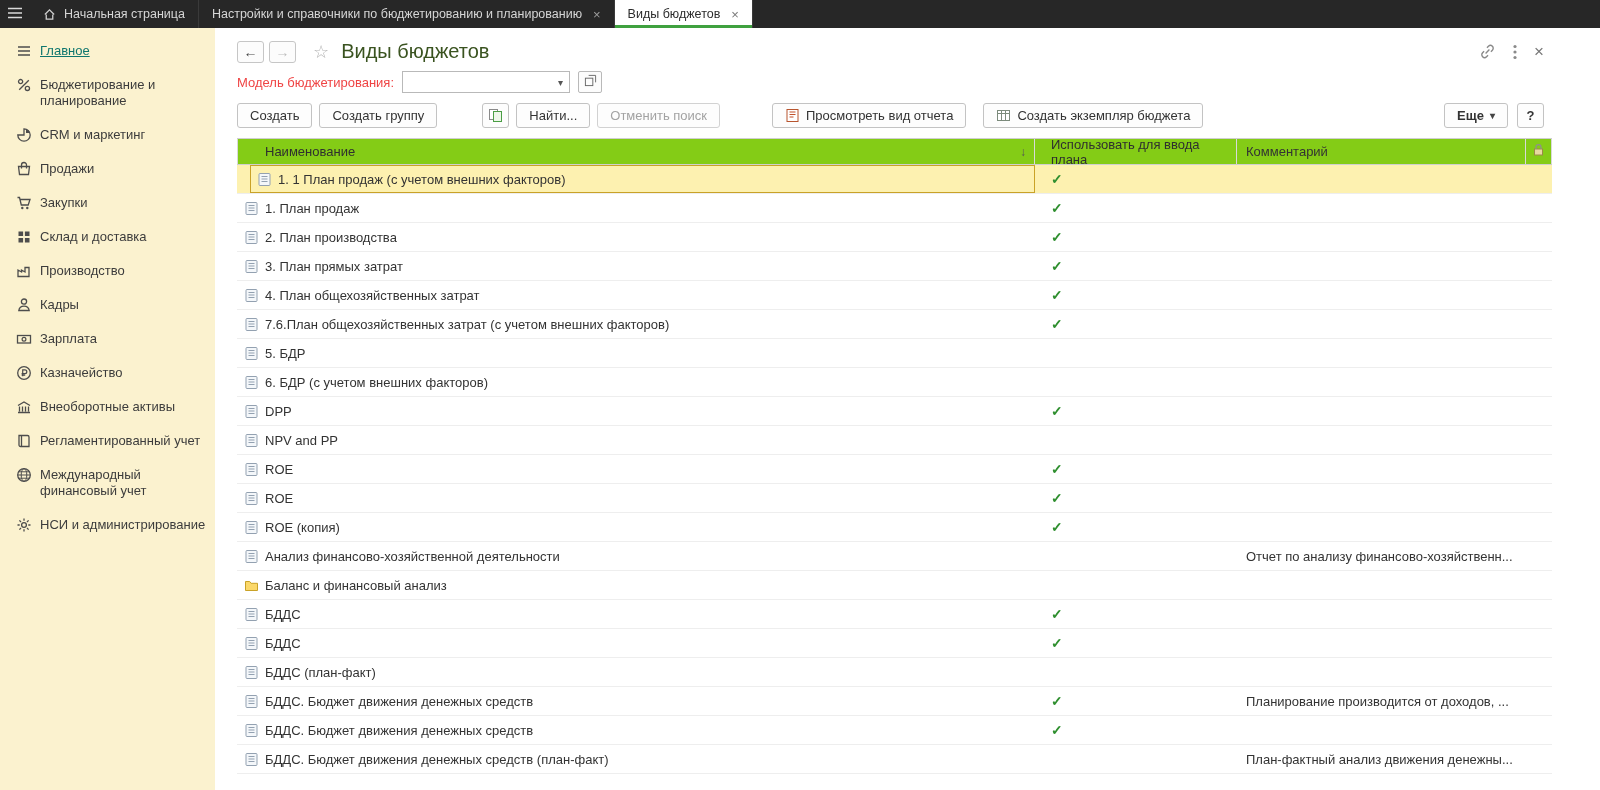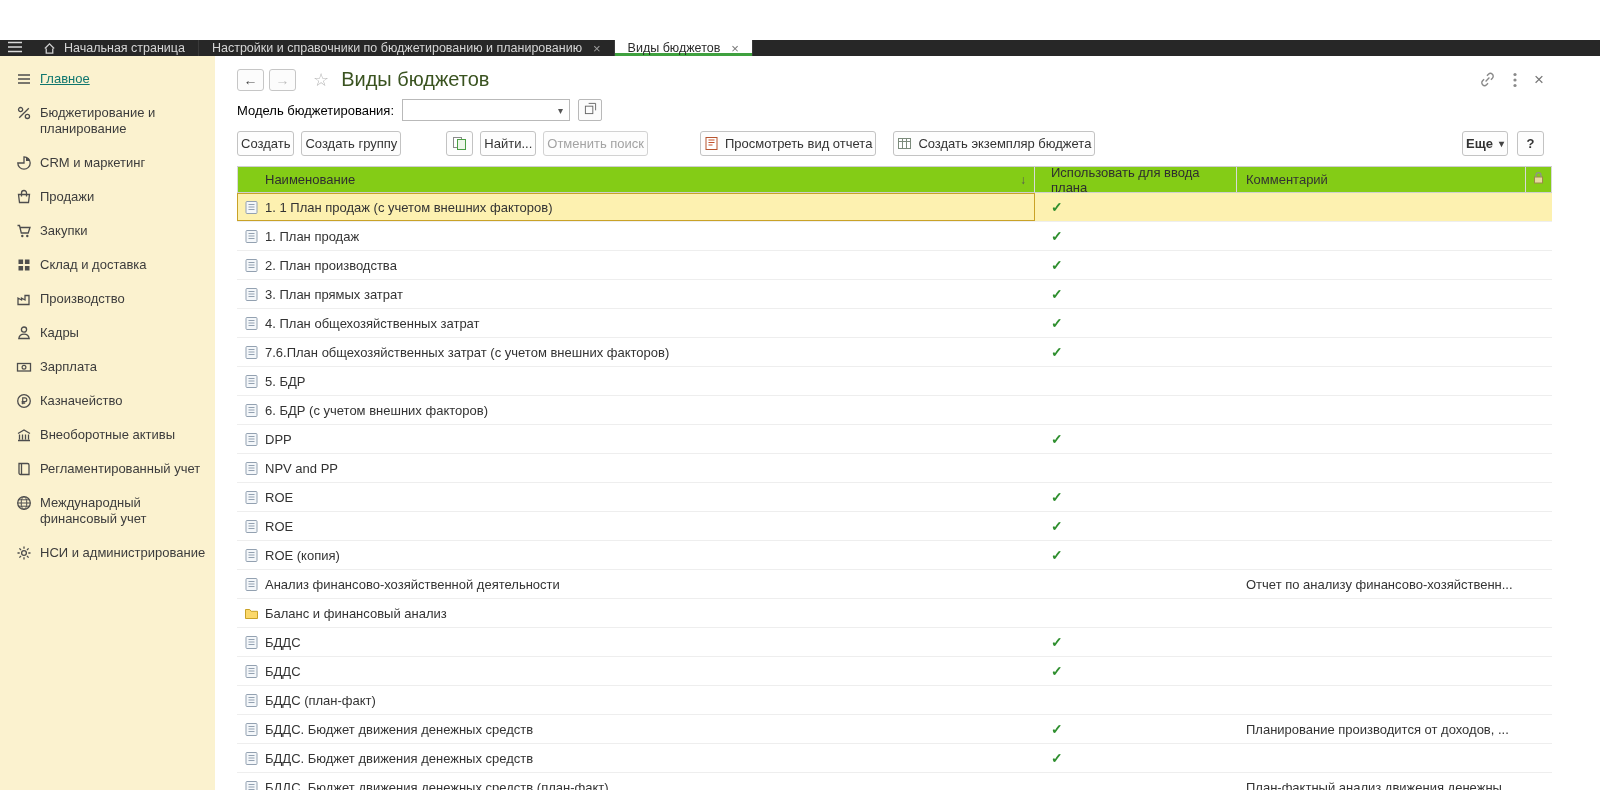--- a/index.html
+++ b/index.html
@@ -2,21 +2,21 @@
 <html><head>
 <meta charset="utf-8">
 <style>
   * { box-sizing: border-box; }
   html,body { margin:0; padding:0; }
   body {
     width:1600px; height:790px; overflow:hidden;
     font-family:"Liberation Sans", sans-serif; font-size:13px; color:#333; background:#fff;
   }
   
-  .tabbar { height:16px; background:#272727; display:flex; align-items:stretch; font-size:12.5px; color:#d6d6d6;margin-top:40px; }
+  .tabbar { height:28px; background:#272727; display:flex; align-items:stretch; font-size:12.5px; color:#d6d6d6; }
   .menu-btn { width:30px; display:flex; align-items:center; justify-content:center; cursor:pointer; }
   .tab { display:flex; align-items:center; gap:8px; padding:0 13px; border-right:1px solid #3a3a3a; white-space:nowrap; cursor:pointer; }
   .tab .tab-close { color:#9f9f9f; font-size:13px; margin-left:3px; }
   .tab.active { background:#ffffff; color:#2c2c2c; box-shadow:inset 0 -3px 0 #3fa13f; }
   .tab.active .tab-close { color:#777; }
   .tab-ic { display:flex; }
 
   
   .shell { display:flex; height:762px; }
   .sidebar { width:215px; flex:none; background:#fbf2cf; padding:6px 0; overflow:hidden; }
@@ -32,29 +32,29 @@
     font:inherit; font-size:14px; line-height:1; display:flex; align-items:center; justify-content:center; margin-right:5px; padding:0; cursor:pointer; }
   .nav-btn.disabled { color:#bdbdbd; }
   .star { color:#b5b5b5; font-size:18px; margin:0 12px; cursor:pointer; }
   .page-title { font-size:20px; font-weight:400; color:#3a5320; margin:0; white-space:nowrap; }
   .header-actions { margin-left:auto; display:flex; align-items:center; gap:17px; }
   .hdr-close { font-size:17px; color:#777; cursor:pointer; line-height:1; }
   .header-actions span { display:flex; align-items:center; cursor:pointer; }
 
   
   .model-row { display:flex; align-items:center; gap:8px; padding:2px 56px 8px 22px; }
-  .model-label { color:#000000; }
+  .model-label { color:#ef4444; }
   .combo { display:flex; align-items:center; width:168px; height:22px; border:1px solid #b9b9b9; background:#fff; }
   .combo input { flex:1; min-width:0; border:0; outline:0; height:100%; padding:0 5px; font:inherit; }
   .combo-dd { width:17px; text-align:center; color:#555; font-size:10px; cursor:pointer; }
   .sq-btn { width:24px; height:22px; border:1px solid #b9b9b9; border-radius:2px; background:#fcfcfc; display:flex; align-items:center; justify-content:center; padding:0; cursor:pointer; }
 
   
   .toolbar { display:flex; align-items:center; gap:7px; padding:2px 56px 10px 22px; }
-  .btn { height:25px; padding:0 3px; border:1px solid #c3c3c3; border-radius:3px; background:#fdfdfd; font:inherit; color:#333;
+  .btn { height:25px; padding:0 12px; border:1px solid #c3c3c3; border-radius:3px; background:#fdfdfd; font:inherit; color:#333;
     display:inline-flex; align-items:center; gap:6px; white-space:nowrap; cursor:pointer; }
   .btn.disabled { color:#a3a3a3; border-color:#d2d2d2; cursor:default; }
   .icon-btn { padding:0 5px; }
   .ml45 { margin-left:38px; }
   .ml52 { margin-left:45px; }
   .ml10 { margin-left:10px; }
   .toolbar-right { margin-left:auto; display:flex; gap:9px;font-weight:bold; }
   .btn .dd { font-size:10px; color:#444; }
   .help { width:27px; padding:0; justify-content:center; }
   .bicon { display:flex; }
@@ -70,21 +70,21 @@
   .tbody { overflow:hidden; }
   .trow { height:29px; border-bottom:1px solid #eeeeee; cursor:pointer; }
   .cell { display:flex; align-items:center; height:100%; overflow:hidden; }
   .c-name { padding-left:7px; gap:6px; }
   .rname { white-space:nowrap; overflow:hidden; }
   .ricon { width:15px; height:15px; flex:none; display:flex; }
   .c-plan { padding-left:16px; }
   .check { color:#2f8f2f; font-size:14px; font-weight:bold; }
   .c-comment { padding-left:9px; color:#333; white-space:nowrap; }
   .trow.selected { background:#fdf1b0; }
-  .trow.selected .c-name { box-shadow:inset 0 0 0 1px #c9a227; }
+  .trow.selected .c-name { box-shadow:inset 0 0 0 1px #c9a227;margin-left:13px; }
 </style>
 </head>
 <body>
 
 <div class="tabbar">
   <div class="menu-btn">
     <span><svg width="16" height="14" viewBox="0 0 16 14">
           <path d="M1 2.5h14M1 7h14M1 11.5h14" stroke="#dadada" stroke-width="1.6"></path>
         </svg></span>
   </div>

